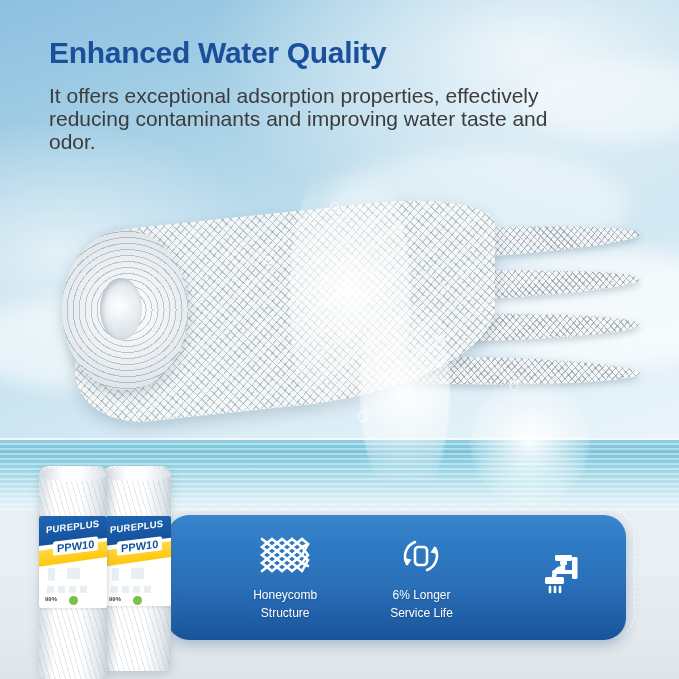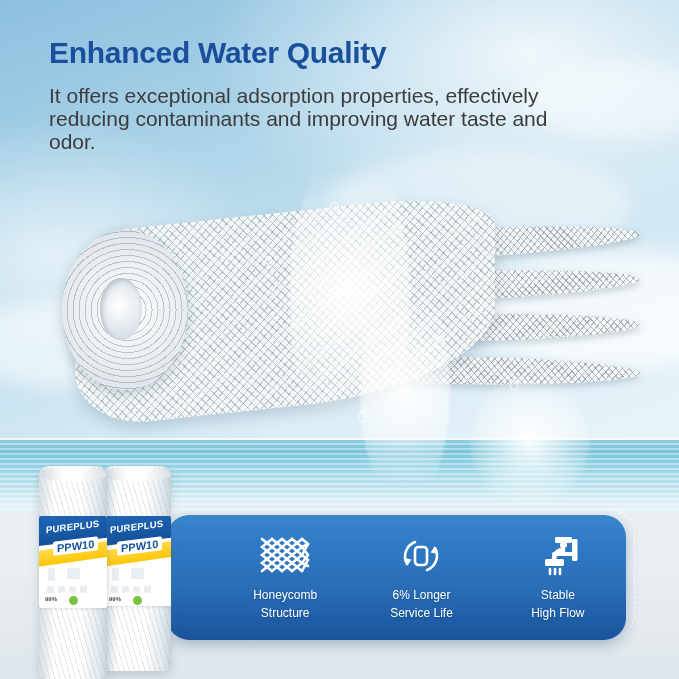--- a/index.html
+++ b/index.html
@@ -271,22 +271,20 @@
           <path d="M29 13 L29 16 A9 9 0 0 0 20 25 L20 27" fill="none" stroke="#ffffff" stroke-width="4.4" stroke-linecap="round"></path>
           <path d="M20 20 L40 20" stroke="#ffffff" stroke-width="4" stroke-linecap="round"></path>
           <rect x="11" y="25" width="19" height="7" rx="1.6" fill="#ffffff"></rect>
           <g stroke="#ffffff" stroke-width="2.6" stroke-linecap="round">
             <path d="M16 35 L16 40"></path>
             <path d="M21 35 L21 40"></path>
             <path d="M26 35 L26 40"></path>
           </g>
         </svg>
       </div>
-      <div class="feat-label">Stable
-High Flow</div>
     </div>
 
   </div>
 
   <div class="cart c2">
     <div class="cart-body"></div>
     <div class="cart-top"></div>
     <div class="label lbl2">
       <div class="lbl-blue"></div>
       <div class="lbl-yellow"></div>

